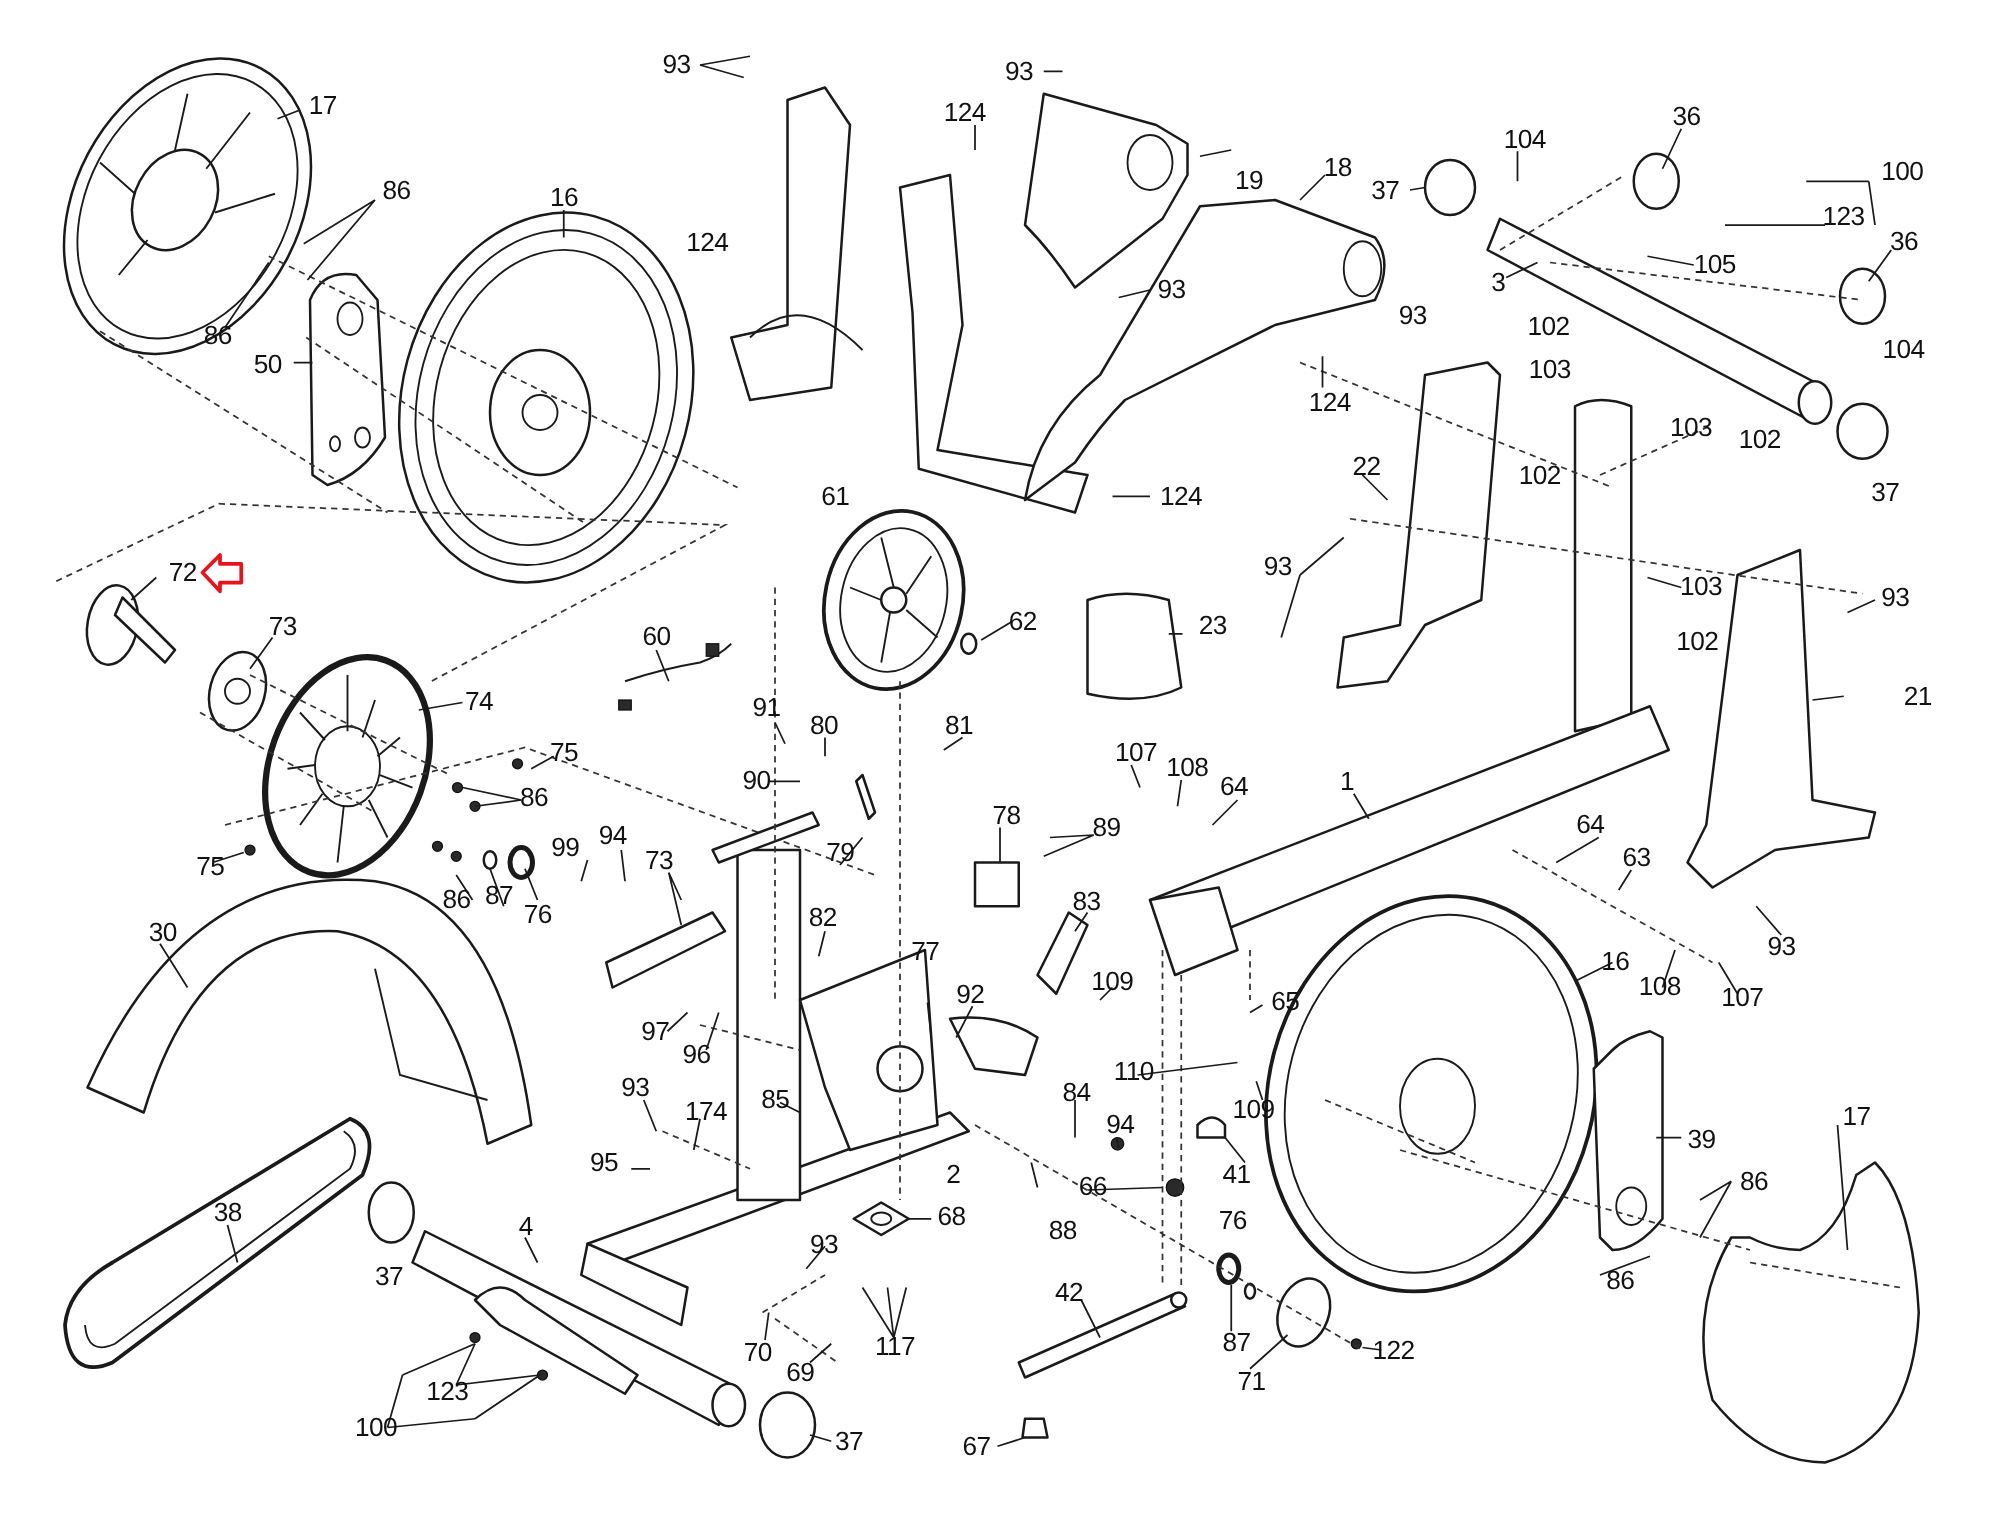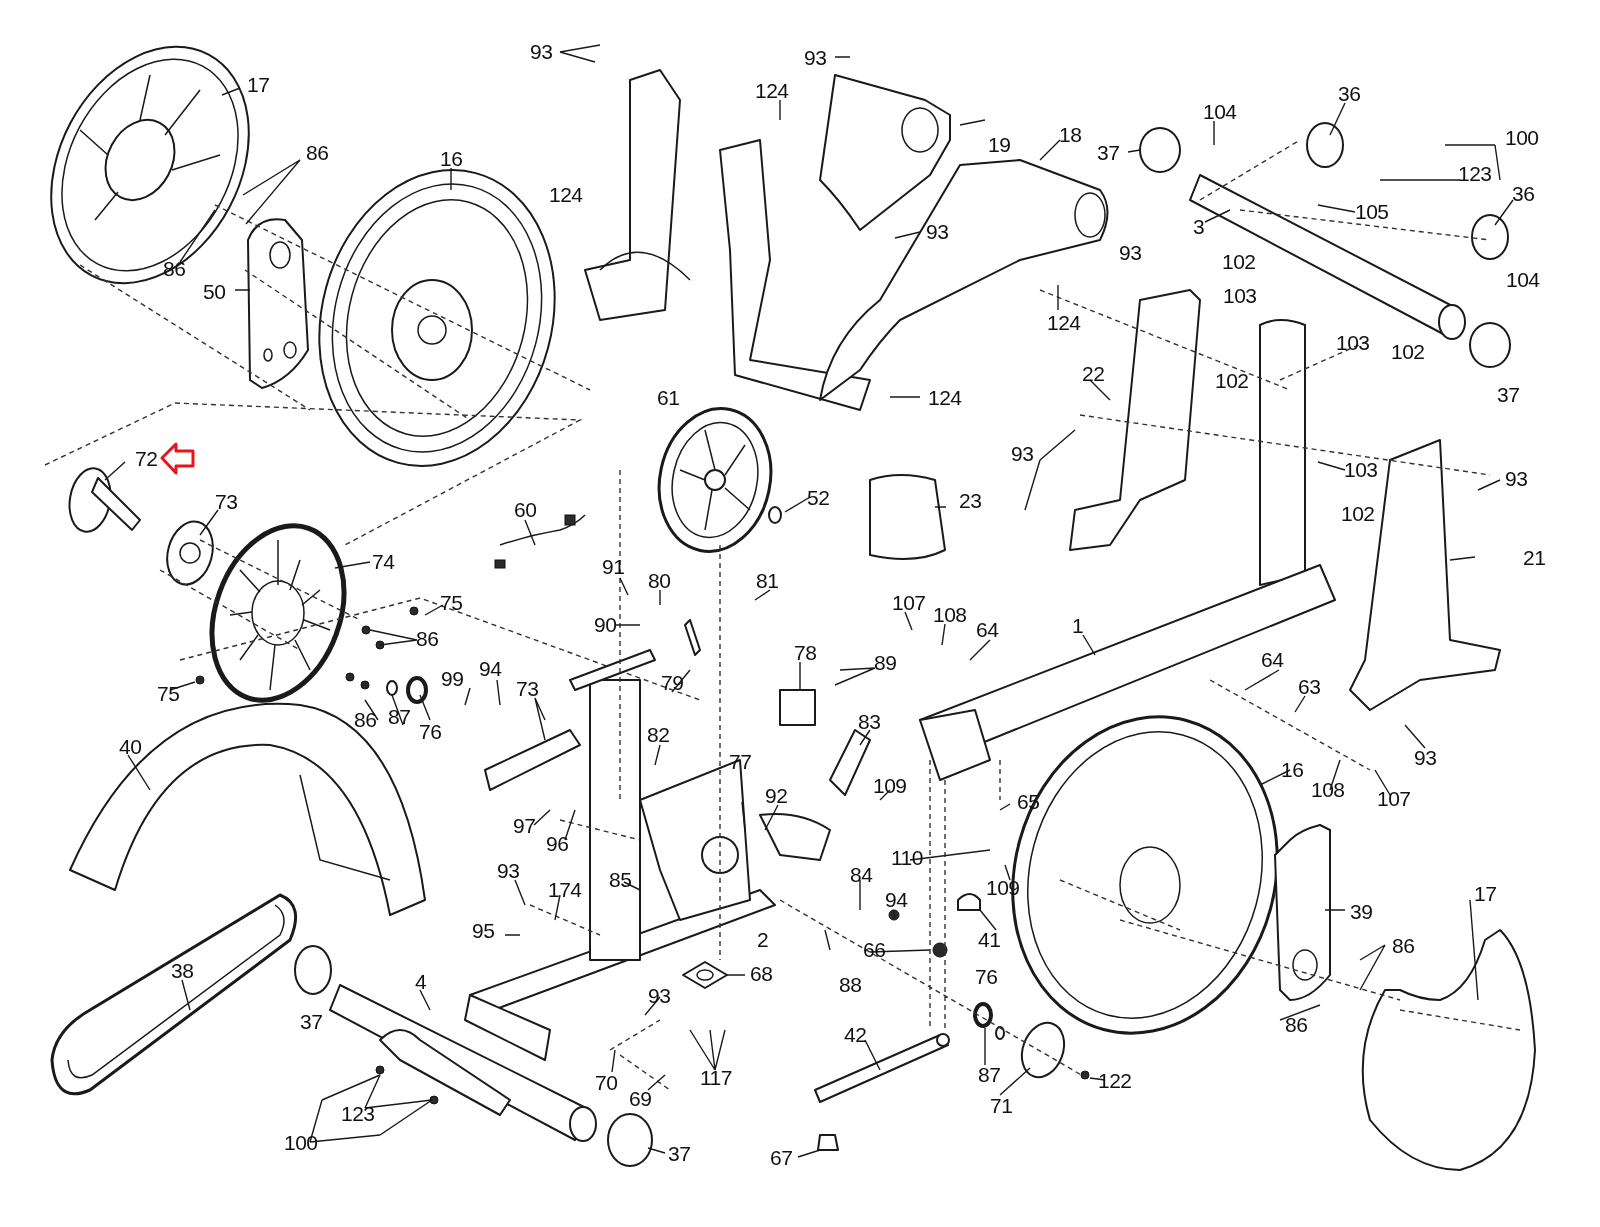--- a/index.html
+++ b/index.html
@@ -241,21 +241,21 @@
     <span class="lbl" style="left: 1391px; top: 341px;">102</span>
     <span class="lbl" style="left: 1215px; top: 370px;">102</span>
     <span class="lbl" style="left: 1082px; top: 363px;">22</span>
     <span class="lbl" style="left: 1497px; top: 384px;">37</span>
     <span class="lbl" style="left: 928px; top: 387px;">124</span>
     <span class="lbl" style="left: 657px; top: 387px;">61</span>
     <span class="lbl" style="left: 1011px; top: 443px;">93</span>
     <span class="lbl" style="left: 135px; top: 448px;">72</span>
     <span class="lbl" style="left: 1344px; top: 459px;">103</span>
     <span class="lbl" style="left: 1505px; top: 468px;">93</span>
-    <span class="lbl" style="left: 807px; top: 487px;">52</span>
+    <span class="lbl" style="left: 807px; top: 487px;">62</span>
     <span class="lbl" style="left: 215px; top: 491px;">73</span>
     <span class="lbl" style="left: 959px; top: 490px;">23</span>
     <span class="lbl" style="left: 1341px; top: 503px;">102</span>
     <span class="lbl" style="left: 514px; top: 499px;">60</span>
     <span class="lbl" style="left: 1480px; top: 547px; margin-left: 43px;">21</span>
     <span class="lbl" style="left: 372px; top: 551px;">74</span>
     <span class="lbl" style="left: 602px; top: 556px;">91</span>
     <span class="lbl" style="left: 648px; top: 570px;">80</span>
     <span class="lbl" style="left: 756px; top: 570px;">81</span>
     <span class="lbl" style="left: 440px; top: 592px;">75</span>
@@ -272,21 +272,21 @@
     <span class="lbl" style="left: 479px; top: 658px;">94</span>
     <span class="lbl" style="left: 441px; top: 668px;">99</span>
     <span class="lbl" style="left: 661px; top: 672px;">79</span>
     <span class="lbl" style="left: 516px; top: 678px;">73</span>
     <span class="lbl" style="left: 157px; top: 683px;">75</span>
     <span class="lbl" style="left: 354px; top: 709px;">86</span>
     <span class="lbl" style="left: 388px; top: 706px;">87</span>
     <span class="lbl" style="left: 419px; top: 721px;">76</span>
     <span class="lbl" style="left: 858px; top: 711px;">83</span>
     <span class="lbl" style="left: 647px; top: 724px;">82</span>
-    <span class="lbl" style="left: 119px; top: 736px;">40</span>
+    <span class="lbl" style="left: 119px; top: 736px;">30</span>
     <span class="lbl" style="left: 1414px; top: 747px;">93</span>
     <span class="lbl" style="left: 1281px; top: 759px;">16</span>
     <span class="lbl" style="left: 729px; top: 751px;">77</span>
     <span class="lbl" style="left: 765px; top: 785px;">92</span>
     <span class="lbl" style="left: 873px; top: 775px;">109</span>
     <span class="lbl" style="left: 1311px; top: 779px;">108</span>
     <span class="lbl" style="left: 1377px; top: 788px;">107</span>
     <span class="lbl" style="left: 1017px; top: 791px;">65</span>
     <span class="lbl" style="left: 513px; top: 815px;">97</span>
     <span class="lbl" style="left: 546px; top: 833px;">96</span>

